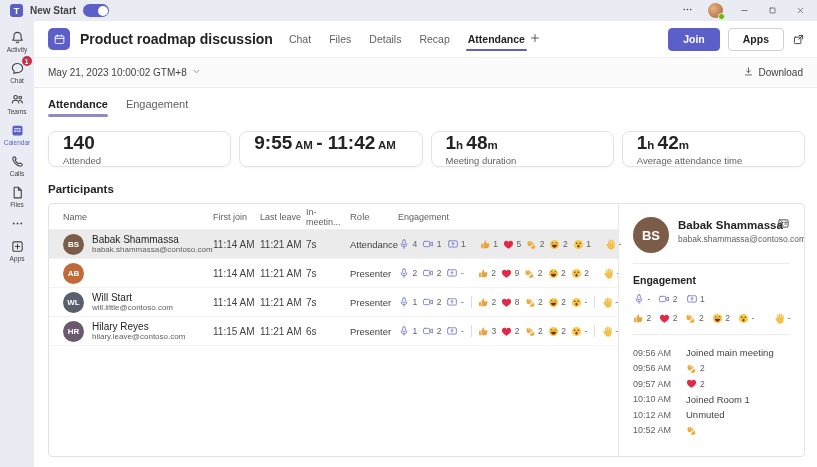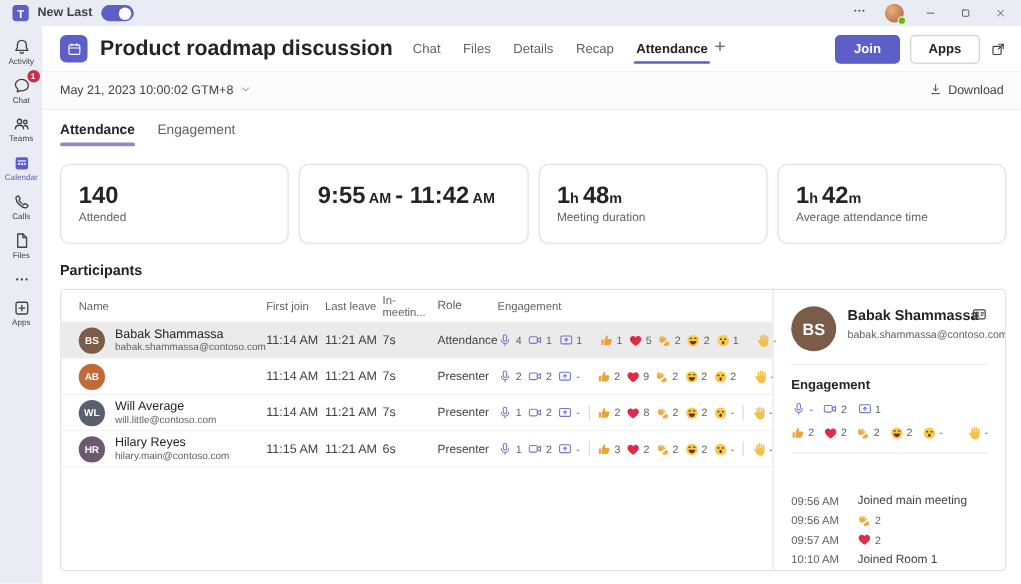--- a/index.html
+++ b/index.html
@@ -32,21 +32,21 @@
   .rail-label{font-size:6.5px;color:#424242}
   .rail-item.active,.rail-item.active .rail-label{color:#5b5fc7}
   .badge{position:absolute;top:-4px;right:-7px;min-width:10px;height:10px;border-radius:5px;background:#c4314b;color:#fff;font-size:6.5px;display:flex;align-items:center;justify-content:center;padding:0 2px;font-weight:700}
 
   .main{flex:1;display:flex;flex-direction:column;min-width:0;background:#fff}
 
   
   .mtg-header{flex:0 0 37px;display:flex;align-items:center;padding:0 12px 0 14px;border-bottom:1px solid #f0f0f0}
   .mtg-icon{width:22px;height:22px;border-radius:5px;background:#5b5fc7;display:flex;align-items:center;justify-content:center}
   .mtg-icon svg{width:13px;height:13px;color:#fff}
-  .mtg-title{font-size:17px;font-weight:700;margin:0 16px 0 10px;white-space:nowrap}
+  .mtg-title{font-size:14px;font-weight:700;margin:0 16px 0 10px;white-space:nowrap}
   .mtg-tabs{display:flex;align-items:center;gap:18px;font-size:10.5px;color:#616161}
   .mtg-tab{cursor:pointer;position:relative;padding:10px 0}
   .mtg-tab.active{color:#242424;font-weight:700}
   .mtg-tab.active::after{content:"";position:absolute;left:-2px;right:-2px;bottom:4px;height:2.5px;border-radius:2px;background:#5b5fc7}
   .add-tab{margin-left:4px;color:#424242;cursor:pointer}
   .add-tab svg{width:12px;height:12px}
   .hdr-actions{margin-left:auto;display:flex;align-items:center;gap:8px}
   .btn{font-family:inherit;font-size:10.5px;border-radius:4px;padding:4.5px 14px;cursor:pointer;font-weight:600}
   .btn-join{background:#5b5fc7;color:#fff;border:1px solid #5b5fc7}
   .btn-close{background:#fff;color:#242424;border:1px solid #d1d1d1}
@@ -60,21 +60,21 @@
   .download{margin-left:auto;display:flex;align-items:center;gap:5px;cursor:pointer;color:#424242}
   .download svg{width:11px;height:11px}
 
   
   .body-area{flex:1;min-height:0;display:flex;flex-direction:column;padding:10px 12px 10px 14px}
   .subtabs{display:flex;gap:18px;font-size:11px;color:#616161}
   .subtab{cursor:pointer;position:relative;padding-bottom:7px}
   .subtab.active{color:#242424;font-weight:700}
   .subtab.active::after{content:"";position:absolute;left:0;right:0;bottom:0;height:3px;border-radius:2px;background:#8b8cc6}
   .cards{display:flex;gap:8px;margin-top:14px}
-  .card{flex:1;border:1px solid #e3e3e3;border-radius:8px;background:#fff;padding:14px 14px;box-shadow:0 1px 2px rgba(0,0,0,.04)}
+  .card{flex:1;border:1px solid #e3e3e3;border-radius:8px;background:#fff;padding:0 14px;box-shadow:0 1px 2px rgba(0,0,0,.04)}
   .card-val{font-size:19px;font-weight:700;color:#242424;white-space:nowrap}
   .card-val .sm{font-size:11.5px}
   .card-label{font-size:9.5px;color:#616161;margin-top:1px}
   .p-heading{font-size:11.5px;font-weight:700;margin-top:16px}
 
   
   .panel{flex:1;min-height:0;margin-top:8px;border:1px solid #e3e3e3;border-radius:4px;display:flex;overflow:hidden;background:#fff}
   .table{flex:1;min-width:0;display:flex;flex-direction:column}
   .t-head{display:flex;align-items:center;height:26px;padding-left:14px;font-size:9px;color:#616161;border-bottom:1px solid #f0f0f0}
   .row{display:flex;align-items:center;height:29px;padding-left:14px;font-size:10px;color:#424242;border-bottom:1px solid #f3f3f3;cursor:pointer}
@@ -99,34 +99,34 @@
   .d-top{display:flex;align-items:flex-start;gap:9px}
   .d-avatar{width:36px;height:36px;border-radius:50%;color:#fff;font-size:13px;font-weight:700;display:flex;align-items:center;justify-content:center;flex:0 0 36px}
   .d-id{min-width:0;padding-top:2px}
   .d-name{font-size:11.5px;font-weight:700;white-space:nowrap}
   .d-email{font-size:8.5px;color:#616161;margin-top:3px;white-space:nowrap}
   .d-card-btn{margin-left:auto;color:#424242;cursor:pointer;display:flex}
   .d-card-btn svg{width:13px;height:13px}
   .divider{border:none;border-top:1px solid #ececec;margin:10px 0}
   .d-eng-h{font-size:10.5px;font-weight:700}
   .d-eng-row{display:flex;align-items:center;gap:8px;margin-top:7px}
-  .tl{margin-top:20px}
+  .tl{margin-top:0}
   .tl-row{display:flex;align-items:center;gap:9px;height:15.5px}
   .tl-time{font-size:9px;color:#616161;flex:0 0 44px}
   .tl-text{font-size:9.5px;color:#424242;display:flex;align-items:center;gap:3px}
 </style>
 </head>
 <body>
 
 <div class="stage">
 
   <div class="titlebar">
     <div class="tb-left">
       <span class="teams-logo">T</span>
-      <span class="tb-applabel">New Last</span>
+      <span class="tb-applabel">New Start</span>
       <span class="toggle">
           <span class="knob"></span>
         </span>
     </div>
     <div class="tb-right">
       <span class="tb-more" id="ic-more-tb"><svg viewBox="0 0 18 18" fill="currentColor">
             <circle cx="4.5" cy="9" r="1.1"></circle>
             <circle cx="9" cy="9" r="1.1"></circle>
             <circle cx="13.5" cy="9" r="1.1"></circle>
           </svg></span>
@@ -515,21 +515,21 @@
                         </svg>
                       </span>
     <span class="eng-n">-</span>
   </span>
                   </span>
   </div>
   <div class="row ">
     <span class="c-name">
       <span class="avatar" style="background:#5a5f6e">WL</span>
       <span>
-        <div class="p-name">Will Average</div>
+        <div class="p-name">Will Start</div>
         <div class="p-email">will.little@contoso.com</div>
       </span>
     </span>
     <span class="c-join">11:14 AM</span>
     <span class="c-leave">11:21 AM</span>
     <span class="c-dur">7s</span>
     <span class="c-role">Presenter</span>
     <span class="c-eng">
   <span class="eng-item">
     <span class="eng-ico">
@@ -616,21 +616,21 @@
                       </span>
     <span class="eng-n">-</span>
   </span>
                   </span>
   </div>
   <div class="row ">
     <span class="c-name">
       <span class="avatar" style="background:#6b5a6e">HR</span>
       <span>
         <div class="p-name">Hilary Reyes</div>
-        <div class="p-email">hilary.main@contoso.com</div>
+        <div class="p-email">hilary.leave@contoso.com</div>
       </span>
     </span>
     <span class="c-join">11:15 AM</span>
     <span class="c-leave">11:21 AM</span>
     <span class="c-dur">6s</span>
     <span class="c-role">Presenter</span>
     <span class="c-eng">
   <span class="eng-item">
     <span class="eng-ico">
                         <svg viewBox="0 0 18 18" fill="none" stroke="currentColor" stroke-width="1.3" stroke-linecap="round" stroke-linejoin="round">

